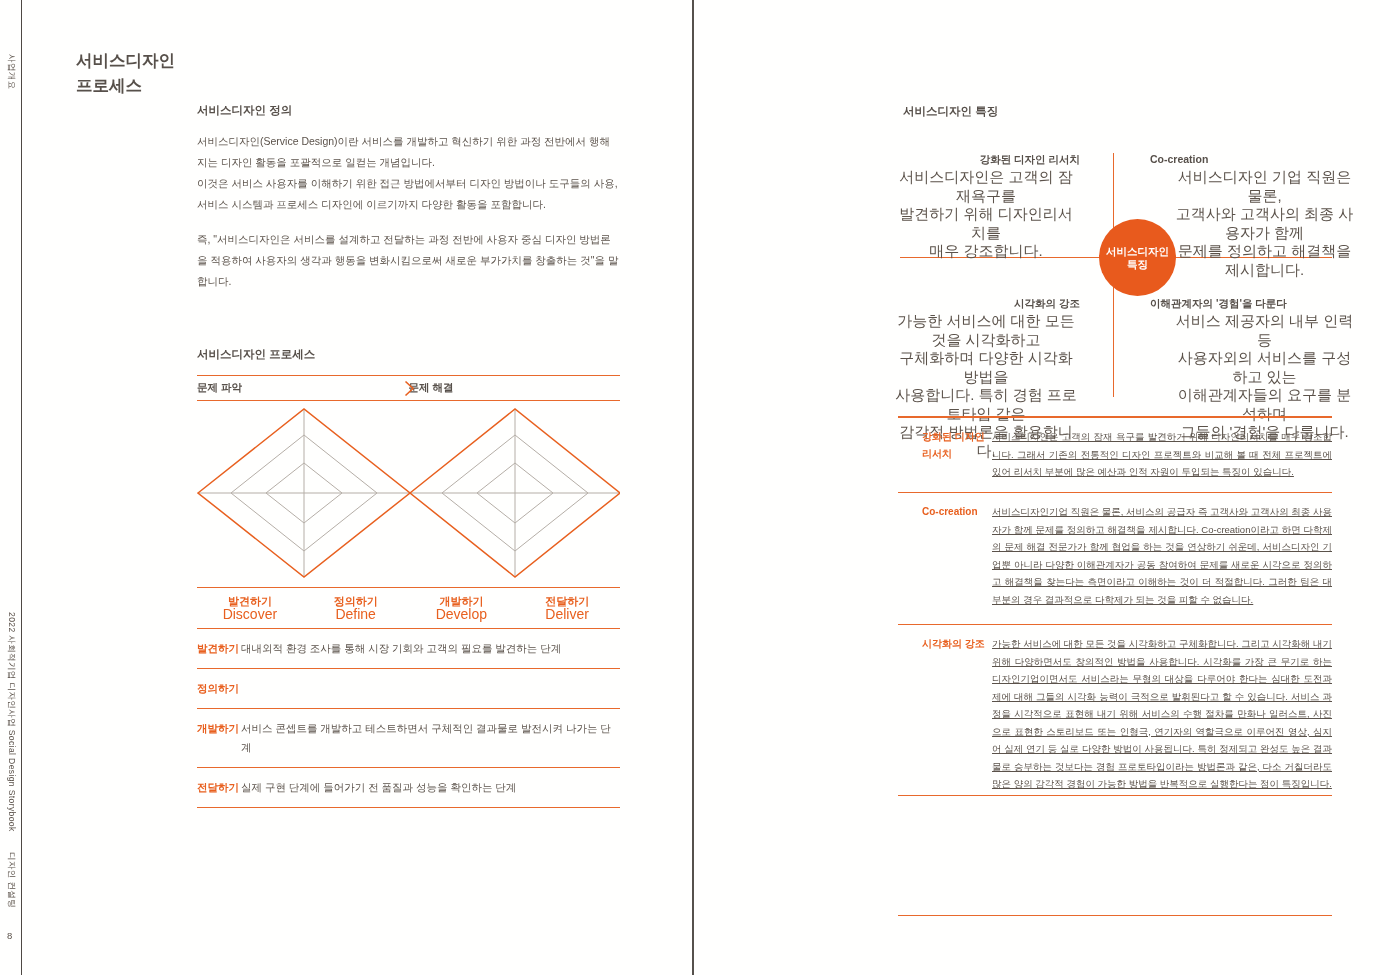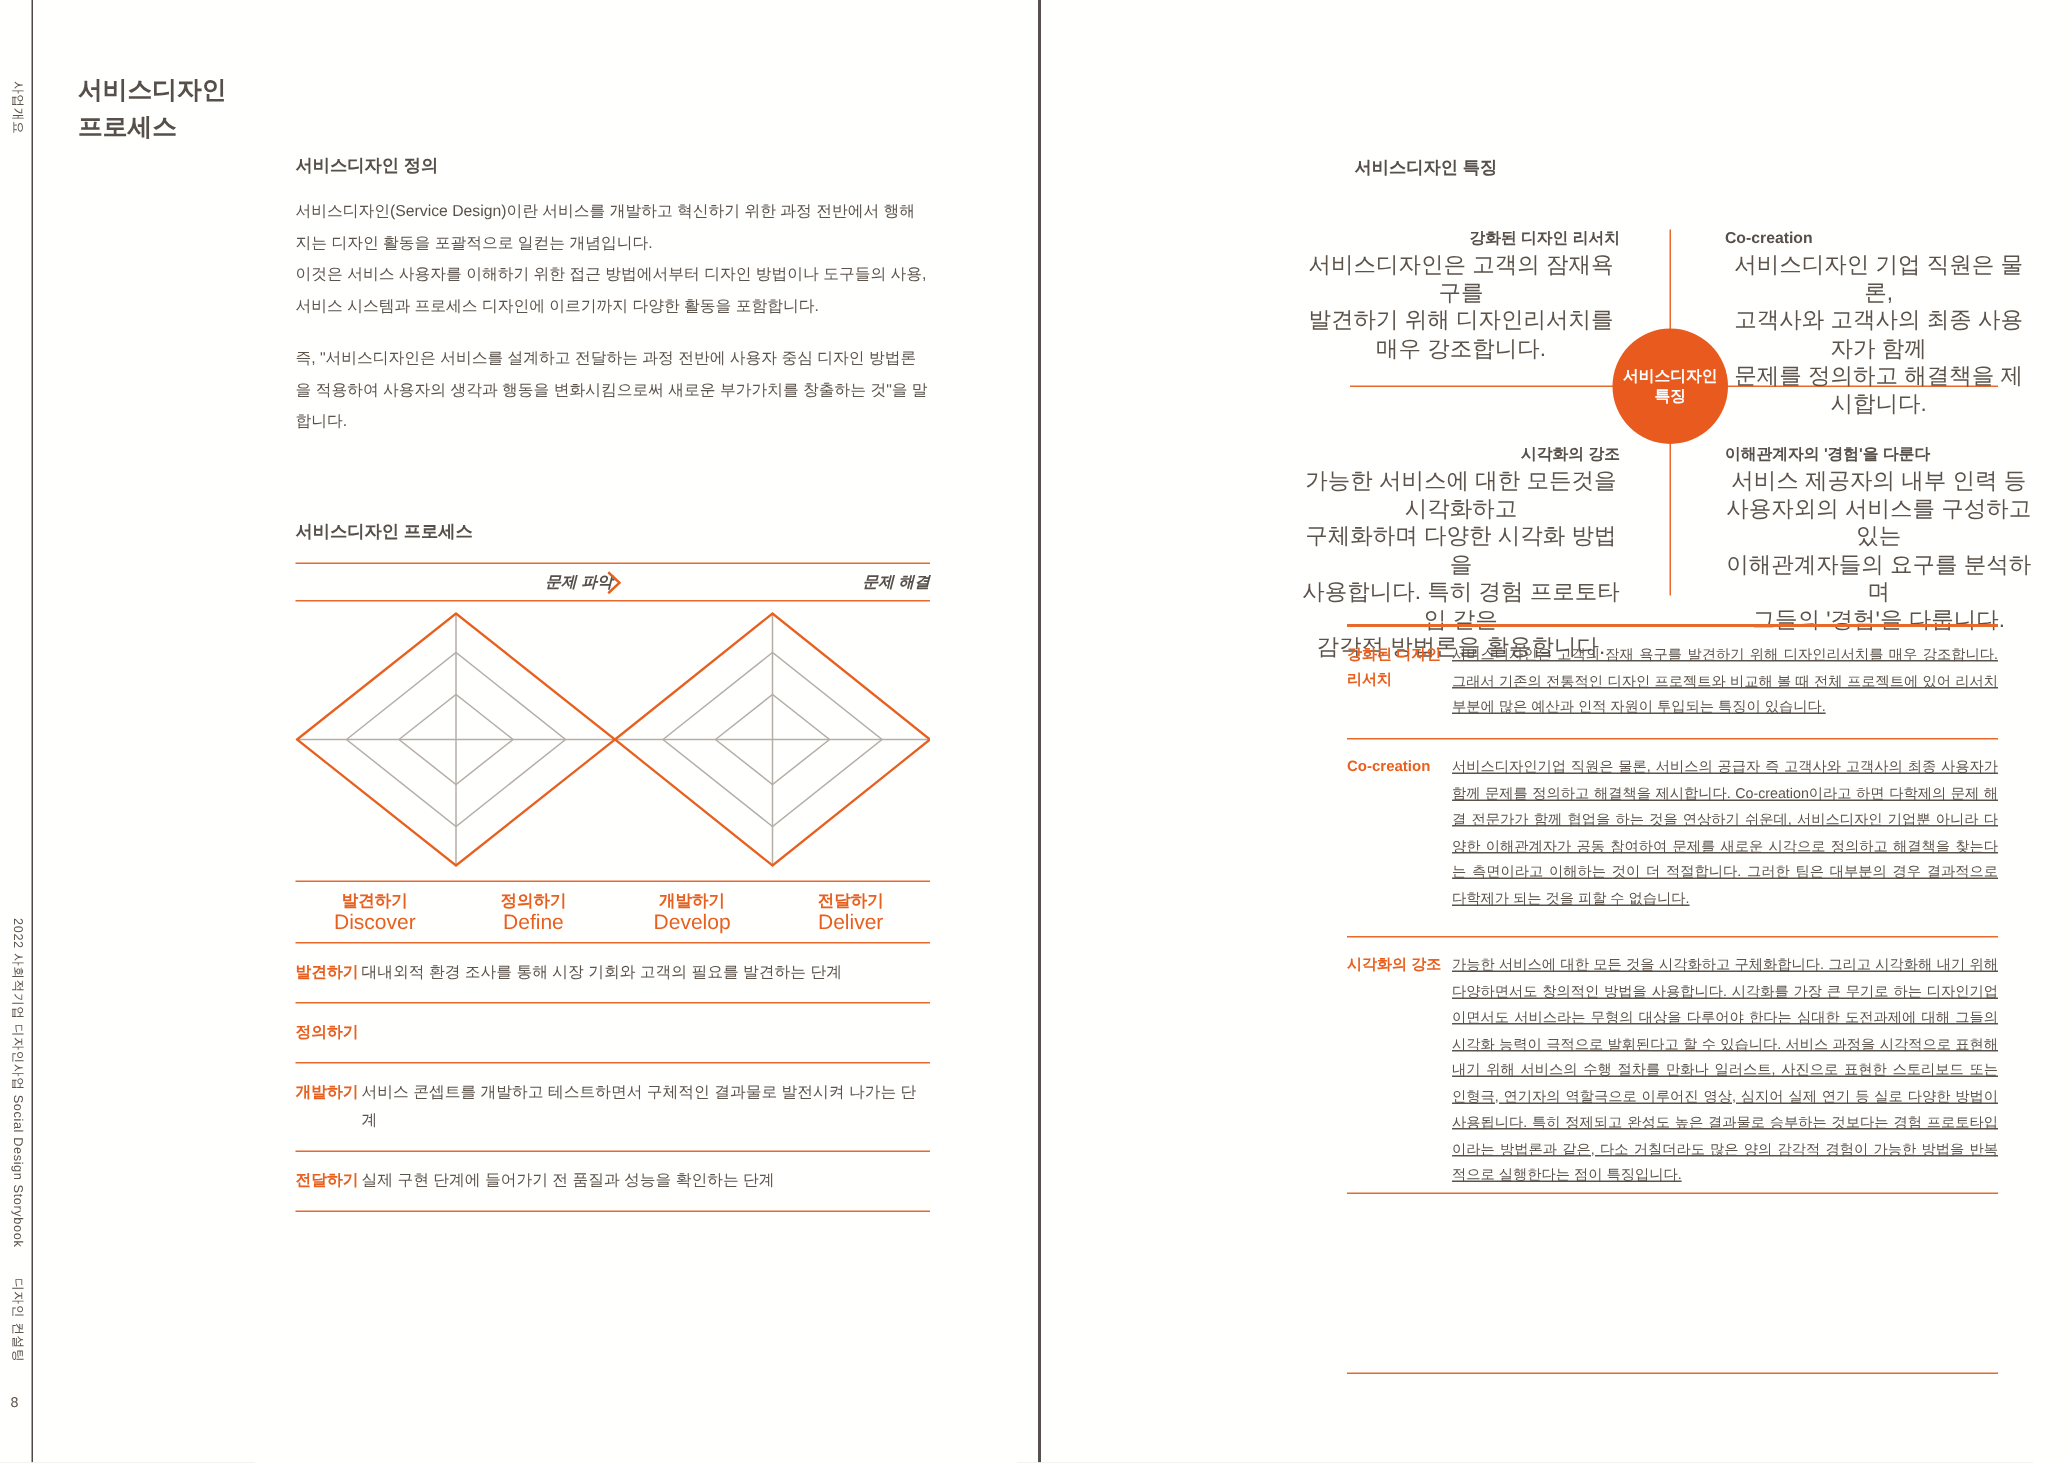--- a/index.html
+++ b/index.html
@@ -1,42 +1,42 @@
 <!DOCTYPE html>
 <html><head>
 <meta charset="utf-8">
 <style>
   html,body{margin:0;padding:0;background:#e9e9e9;}
   #spread{
     position:relative; width:1380px; height:975px; background:#fffffe;
     font-family:"Liberation Sans","DejaVu Sans",sans-serif;
     color:#5b524a; overflow:hidden;
   }
-  .pre{white-space:pre-line;}
+  .pre{white-space:pre-line;margin-left:24px;}
   
   .spine-line{position:absolute;left:21px;top:0;width:1px;height:975px;background:#4e4944;}
   .center-line{position:absolute;left:692px;top:0;width:2px;height:975px;background:#56514c;}
   
   .vtext{position:absolute;left:17px;transform-origin:0 0;transform:rotate(90deg);
          font-size:8.5px;letter-spacing:.4px;color:#5b524a;white-space:nowrap;}
   #spine-project{top:54px;}
   #spine-series{top:612px;}
   #spine-category{top:852px;}
   #page-number{position:absolute;left:7px;top:930px;font-size:9.5px;}
   
   #lp-title{position:absolute;left:52px;top:48px;font-size:16.5px;font-weight:bold;
             line-height:25px;color:#57504a;}
   #lp-col{position:absolute;left:197px;top:103px;width:423px;}
   .sec-heading{font-size:11.5px;font-weight:bold;color:#57504a;margin:0 0 13px 0;}
   .body-para{font-size:10.5px;line-height:21px;margin:0;}
   .body-para + .gap-para{margin-top:14px;}
   #lp-process{position:absolute;left:197px;top:347px;width:423px;}
   .dd-header{margin-top:12px;border-top:1px solid #e8692c;border-bottom:1px solid #e8692c;
              height:24px;display:flex;align-items:center;position:relative;}
-  .dd-cell{flex:1;text-align:right;font-size:10.5px;font-weight:bold;color:#57504a;font-style:italic;}
+  .dd-cell{flex:1;text-align:left;font-size:10.5px;font-weight:bold;color:#57504a;}
   .dd-chevron{position:absolute;left:207px;top:4px;}
   .diamonds{display:block;margin-top:4px;}
   .stage-row{border-top:1px solid #e8692c;border-bottom:1px solid #e8692c;
              margin-top:6px;display:flex;padding:6px 0 7px 0;}
   .stage{flex:1;text-align:center;}
   .stage-ko{font-size:11px;font-weight:bold;color:#e8601f;line-height:14px;}
   .stage-en{font-size:14px;color:#e8601f;line-height:13px;}
   .def-row{display:flex;border-bottom:1px solid #e8692c;padding:10px 0;}
   .def-label{width:44px;flex:0 0 44px;font-size:10.5px;font-weight:bold;color:#e8601f;line-height:19px;}
   .def-desc{flex:1;font-size:10.5px;line-height:19px;color:#5b524a;}

